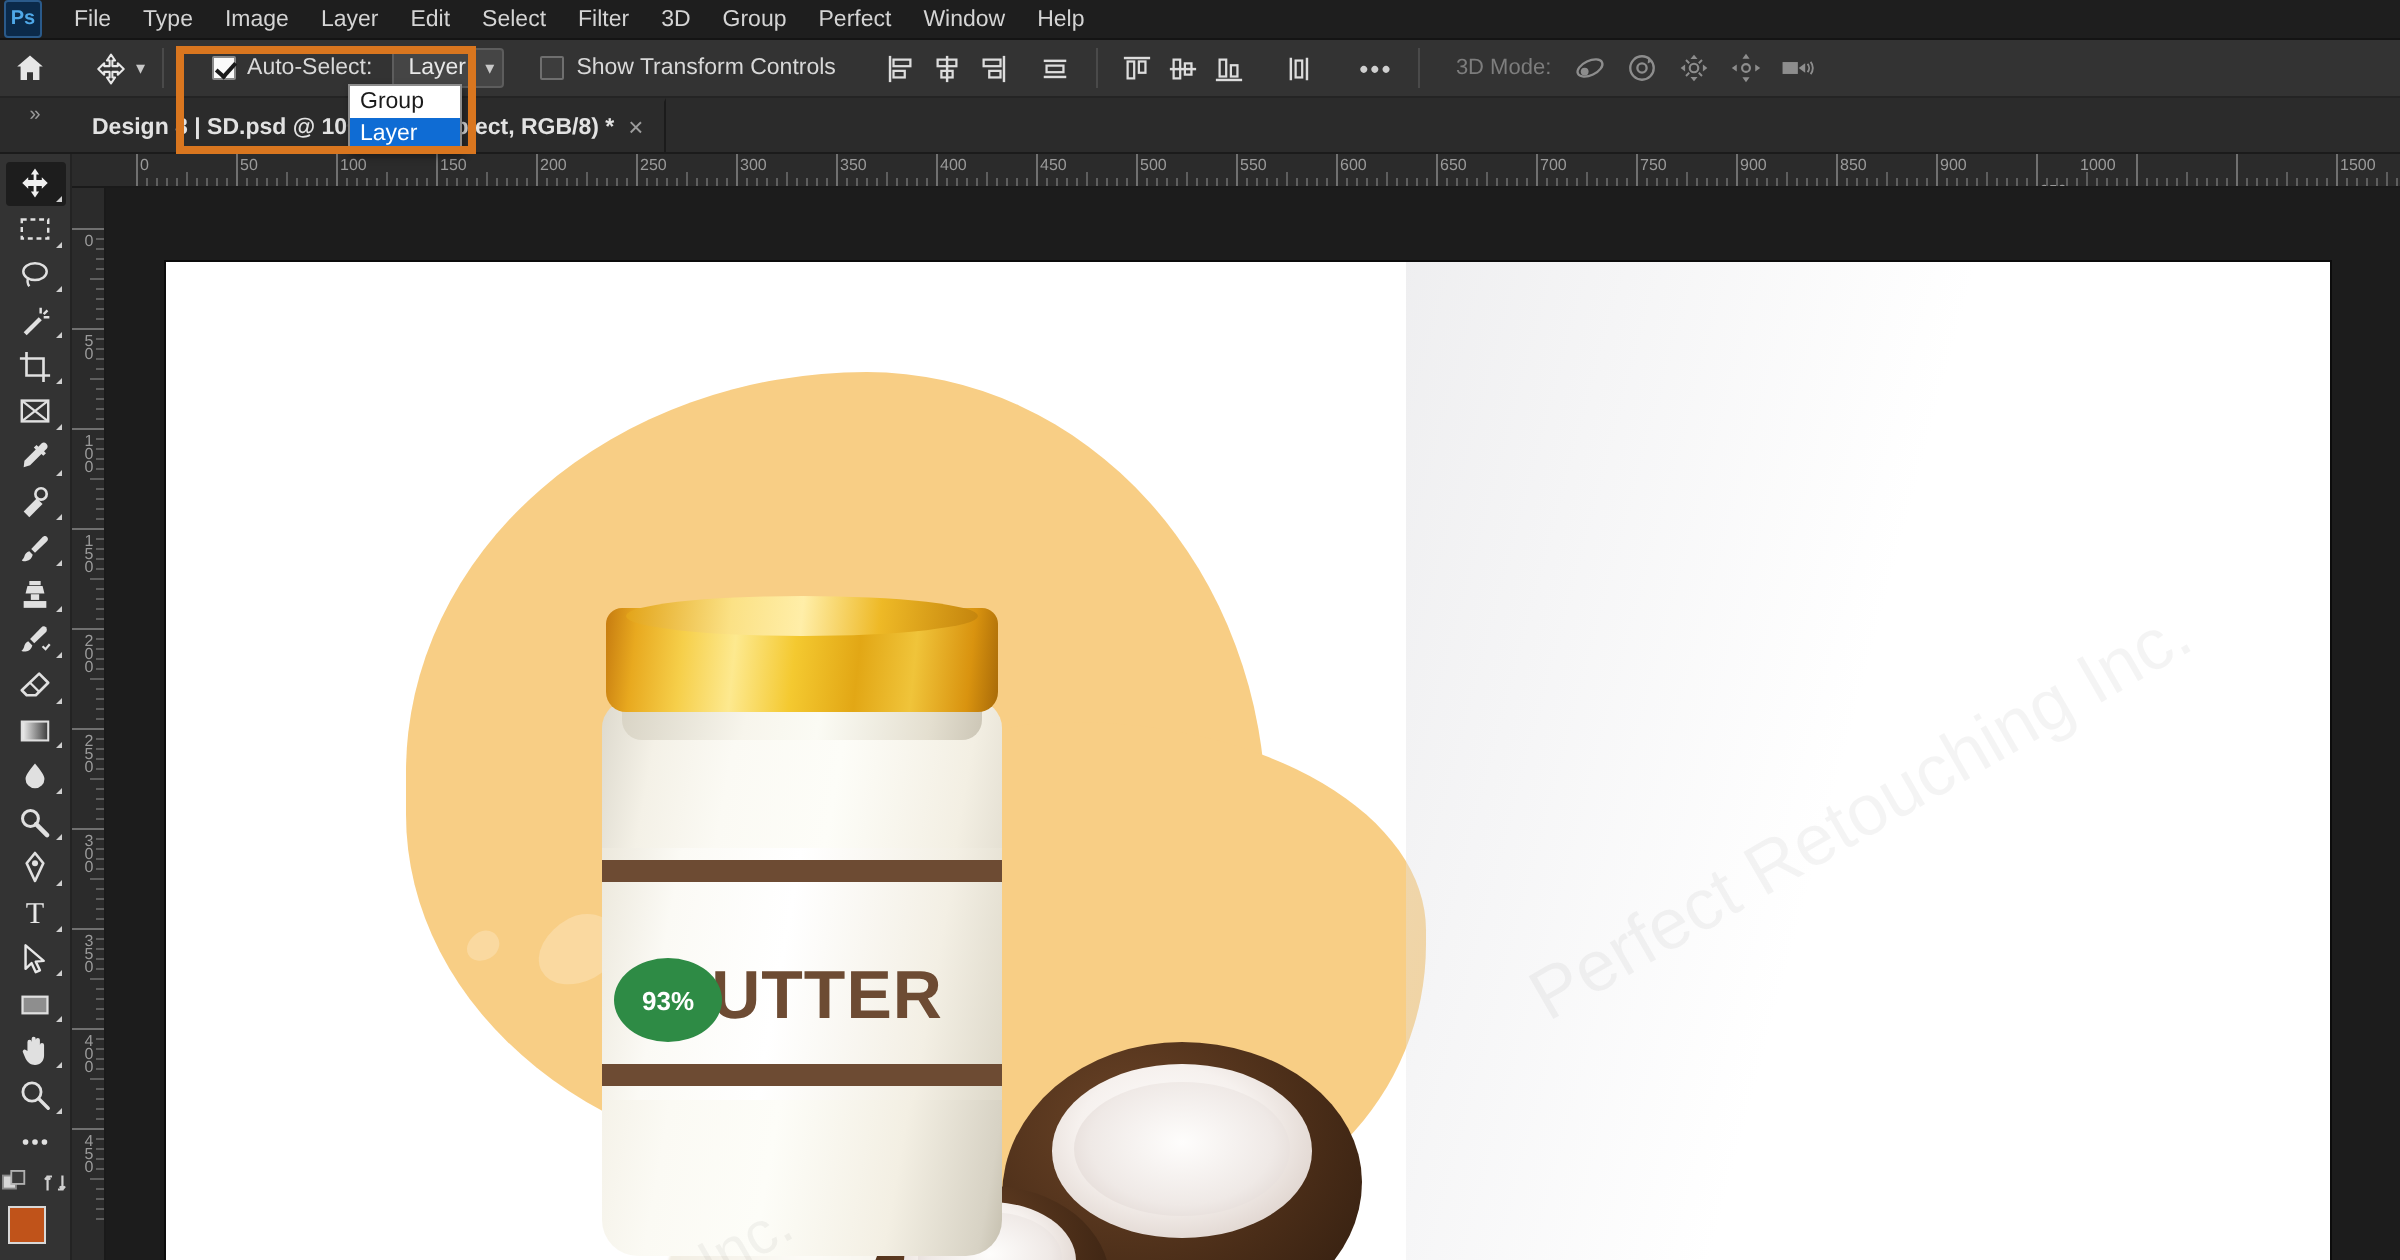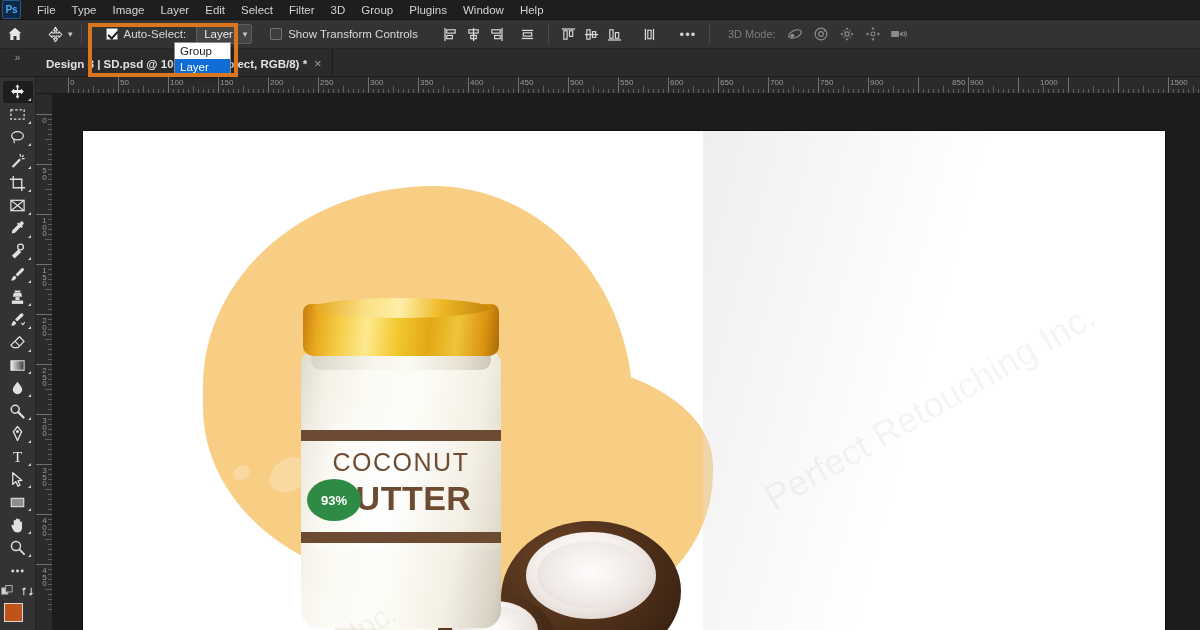--- a/index.html
+++ b/index.html
@@ -354,21 +354,21 @@
     <div class="menu-items">
       <div class="menu-item">File</div>
       <div class="menu-item">Type</div>
       <div class="menu-item">Image</div>
       <div class="menu-item">Layer</div>
       <div class="menu-item">Edit</div>
       <div class="menu-item">Select</div>
       <div class="menu-item">Filter</div>
       <div class="menu-item">3D</div>
       <div class="menu-item">Group</div>
-      <div class="menu-item">Plugins</div>
+      <div class="menu-item">Perfect</div>
       <div class="menu-item">Window</div>
       <div class="menu-item">Help</div>
     </div>
   </div>
 
   <div class="optionsbar">
 
     <div class="home-btn">
       <svg width="16" height="16" viewBox="0 0 16 16">
           <path d="M8 1.8 1.6 7.2h1.7V14h3.2v-3.9h3V14h3.2V7.2h1.7z" fill="#e6e6e6"></path>
@@ -877,21 +877,21 @@
         <div class="rtick" style="left: 837px; top: 12px; width: 1px; height: 4px; background: rgb(94, 94, 94);"></div>
         <div class="rtick" style="left: 842px; top: 12px; width: 1px; height: 4px; background: rgb(94, 94, 94);"></div>
         <div class="rtick" style="left: 847px; top: 12px; width: 1px; height: 4px; background: rgb(94, 94, 94);"></div>
         <div class="rtick" style="left: 852px; top: 12px; width: 1px; height: 4px; background: rgb(94, 94, 94);"></div>
         <div class="rtick" style="left: 857px; top: 9px; width: 1px; height: 7px; background: rgb(94, 94, 94);"></div>
         <div class="rtick" style="left: 862px; top: 12px; width: 1px; height: 4px; background: rgb(94, 94, 94);"></div>
         <div class="rtick" style="left: 867px; top: 12px; width: 1px; height: 4px; background: rgb(94, 94, 94);"></div>
         <div class="rtick" style="left: 872px; top: 12px; width: 1px; height: 4px; background: rgb(94, 94, 94);"></div>
         <div class="rtick" style="left: 877px; top: 12px; width: 1px; height: 4px; background: rgb(94, 94, 94);"></div>
         <div class="rtick" style="left: 882px; top: 0px; width: 1px; height: 16px; background: rgb(112, 112, 112);"></div>
-        <div class="rlbl" style="left: 884px; top: 1px; margin-left: 32px;">850</div>
+        <div class="rlbl" style="left: 884px; top: 1px;">850</div>
         <div class="rtick" style="left: 887px; top: 12px; width: 1px; height: 4px; background: rgb(94, 94, 94);"></div>
         <div class="rtick" style="left: 892px; top: 12px; width: 1px; height: 4px; background: rgb(94, 94, 94);"></div>
         <div class="rtick" style="left: 897px; top: 12px; width: 1px; height: 4px; background: rgb(94, 94, 94);"></div>
         <div class="rtick" style="left: 902px; top: 12px; width: 1px; height: 4px; background: rgb(94, 94, 94);"></div>
         <div class="rtick" style="left: 907px; top: 9px; width: 1px; height: 7px; background: rgb(94, 94, 94);"></div>
         <div class="rtick" style="left: 912px; top: 12px; width: 1px; height: 4px; background: rgb(94, 94, 94);"></div>
         <div class="rtick" style="left: 917px; top: 12px; width: 1px; height: 4px; background: rgb(94, 94, 94);"></div>
         <div class="rtick" style="left: 922px; top: 12px; width: 1px; height: 4px; background: rgb(94, 94, 94);"></div>
         <div class="rtick" style="left: 927px; top: 12px; width: 1px; height: 4px; background: rgb(94, 94, 94);"></div>
         <div class="rtick" style="left: 932px; top: 0px; width: 1px; height: 16px; background: rgb(112, 112, 112);"></div>
@@ -1083,21 +1083,20 @@
           <div class="coco-inner"></div>
         </div>
 
         <div class="jar">
           <div class="jar-body"></div>
           <div class="jar-neck"></div>
           <div class="jar-lid"></div>
           <div class="jar-lid-top"></div>
           <div class="jar-label">
             <div class="label-stripe ls-top"></div>
-            <div class="label-txt1">COCONUT</div>
             <div class="label-txt2">BUTTER</div>
             <div class="badge-100">93%</div>
             <div class="label-stripe ls-bot"></div>
           </div>
         </div>
 
         <div class="canvas-shade"></div>
         <div class="wm wm1">Perfect Retouching Inc.</div>
         <div class="wm wm2">Perfect Retouching Inc.</div>
       </div>

